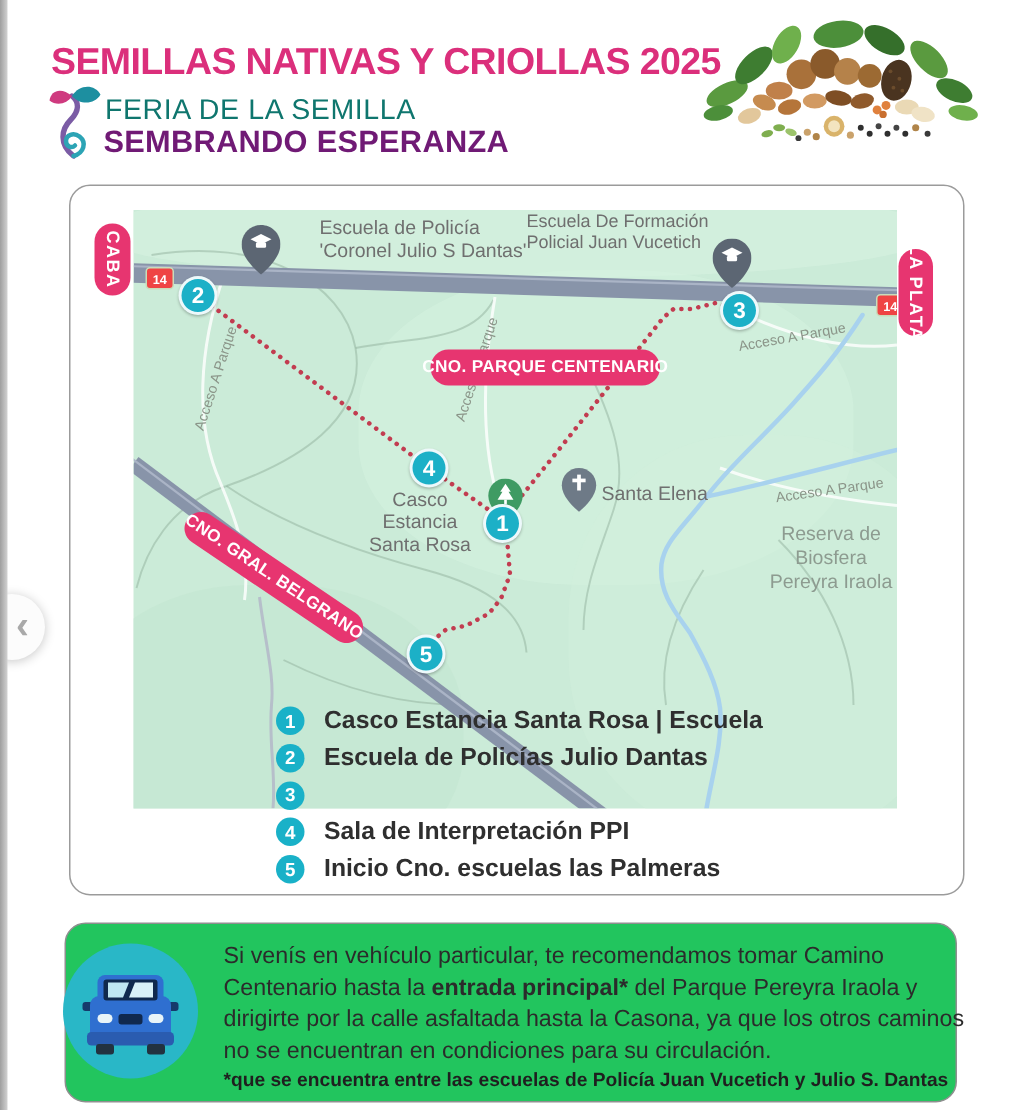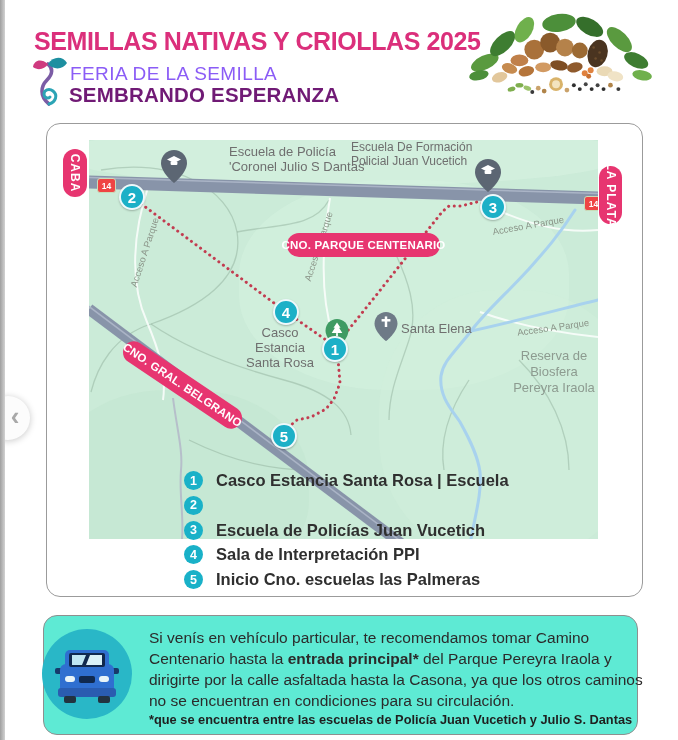--- a/index.html
+++ b/index.html
@@ -5,21 +5,21 @@
   html,body{margin:0;padding:0;background:#fff;}
   .stage{position:relative;width:678px;height:740px;overflow:hidden;background:#fff;
          font-family:"Liberation Sans",sans-serif;-webkit-font-smoothing:antialiased;}
   .abs{position:absolute;}
 
   
   .edge-strip{left:0;top:0;width:5px;height:740px;background:linear-gradient(to right,#9f9f9f,#d2d2d2);z-index:60;}
 
   
   .title{left:34px;top:27px;font-size:25px;font-weight:800;letter-spacing:-0.4px;color:#DB2F7B;white-space:nowrap;text-align:center;}
-  .sub1{left:70px;top:63px;font-size:19px;font-weight:400;letter-spacing:.4px;color:#8b5cf6;white-space:nowrap;}
+  .sub1{left:70px;top:63px;font-size:19px;font-weight:400;letter-spacing:.4px;color:#0f766e;white-space:nowrap;}
   .sub2{left:69px;top:83px;font-size:20.5px;font-weight:800;letter-spacing:.2px;color:#701a75;white-space:nowrap;}
   .sprout{left:32px;top:57px;width:36px;height:50px;}
   .seeds{left:464px;top:6px;width:192px;height:94px;}
 
   
   .card{left:46px;top:123px;width:597px;height:474px;border:1.5px solid #9b9b9b;border-radius:14px;background:#fff;box-sizing:border-box;}
   .mapview{left:42px;top:16px;width:509px;height:399px;background:#CBEBD8;overflow:hidden;}
   .patch{border-radius:45%;}
   .mapsvg{left:0;top:0;}
   .trail{fill:none;stroke:rgba(140,170,150,.45);stroke-width:1.3;}
@@ -46,21 +46,21 @@
   .pin{width:26px;height:34px;}
 
   
   .legend{left:137px;top:347px;}
   .lrow{display:flex;align-items:center;gap:13px;height:19px;margin-bottom:5.8px;}
   .lbadge{width:19px;height:19px;border-radius:50%;background:#19B1C8;color:#fff;font-size:12.5px;font-weight:700;
           display:flex;align-items:center;justify-content:center;flex:0 0 19px;}
   .ltext{font-size:16.5px;font-weight:700;color:#2F2F2F;white-space:nowrap;}
 
   
-  .infobox{left:43px;top:615px;width:595px;height:120px;border:1.5px solid #8f8f8f;border-radius:14px;background:#5eead4;box-sizing:border-box;}
+  .infobox{left:43px;top:615px;width:595px;height:120px;border:1.5px solid #8f8f8f;border-radius:14px;background:#22c55e;box-sizing:border-box;}
   .caricon{left:-3px;top:12px;width:92px;height:92px;}
   .infotext{left:105px;top:11px;width:500px;font-size:15.5px;line-height:21px;color:#2b2b2b;}
   .infotext b{font-weight:800;}
   .footnote{left:105px;top:96px;width:500px;font-size:12.8px;font-weight:700;color:#1f1f1f;white-space:nowrap;}
 
   
   .prev{left:-14px;top:396px;width:44px;height:44px;border-radius:50%;background:#fcfcfc;
         box-shadow:0 1px 7px rgba(0,0,0,.22);display:flex;align-items:center;justify-content:center;
         color:#a9a9a9;font-size:26px;font-weight:700;z-index:40;cursor:pointer;}
 </style>
@@ -174,21 +174,21 @@
         <path class="route" d="M43,57 L197,172 L247,207"></path>
         <path class="route" d="M252,199 L285,158 L353,72 L360,66 L372,66 L388,62 L402,66"></path>
         <path class="route" d="M249,219 L251,243 L245,259 L237,269 L222,277 L208,280 L196,290"></path>
       </svg>
 
       <div class="abs acceso" style="left:20px;top:108px;transform:rotate(-72deg);">Acceso A Parque</div>
       <div class="abs acceso" style="left:194px;top:102px;transform:rotate(-72deg);">Acceso A Parque</div>
       <div class="abs acceso" style="left:403px;top:80px;transform:rotate(-10deg);">Acceso A Parque</div>
       <div class="abs acceso" style="left:428px;top:182px;transform:rotate(-8deg);">Acceso A Parque</div>
 
-      <div class="abs maplabel" style="left:100px;top:4px;margin-left:40px;">
+      <div class="abs maplabel" style="left:84px;top:4px;margin-left:40px;">
         <div>Escuela de Policía</div>
         <div>'Coronel Julio S Dantas'</div>
       </div>
       <div class="abs maplabel" style="left:262px;top:0;width:160px;line-height:14px;font-size:12px;">
         <div>Escuela De Formación</div>
         <div>Policial Juan Vucetich</div>
       </div>
       <div class="abs maplabel" style="left:147px;top:185px;width:88px;text-align:center;">
         <div>Casco Estancia</div>
         <div>Santa Rosa</div>
@@ -241,24 +241,24 @@
       <span>LA PLATA</span>
     </div>
 
     <div class="abs legend">
       <div class="lrow">
         <div class="lbadge">1</div>
         <div class="ltext">Casco Estancia Santa Rosa | Escuela</div>
       </div>
       <div class="lrow">
         <div class="lbadge">2</div>
+        <div class="ltext">Escuela de Policías Julio Dantas</div>
       </div>
       <div class="lrow">
         <div class="lbadge">3</div>
-        <div class="ltext">Escuela de Policías Juan Vucetich</div>
       </div>
       <div class="lrow">
         <div class="lbadge">4</div>
         <div class="ltext">Sala de Interpretación PPI</div>
       </div>
       <div class="lrow">
         <div class="lbadge">5</div>
         <div class="ltext">Inicio Cno. escuelas las Palmeras</div>
       </div>
     </div>

